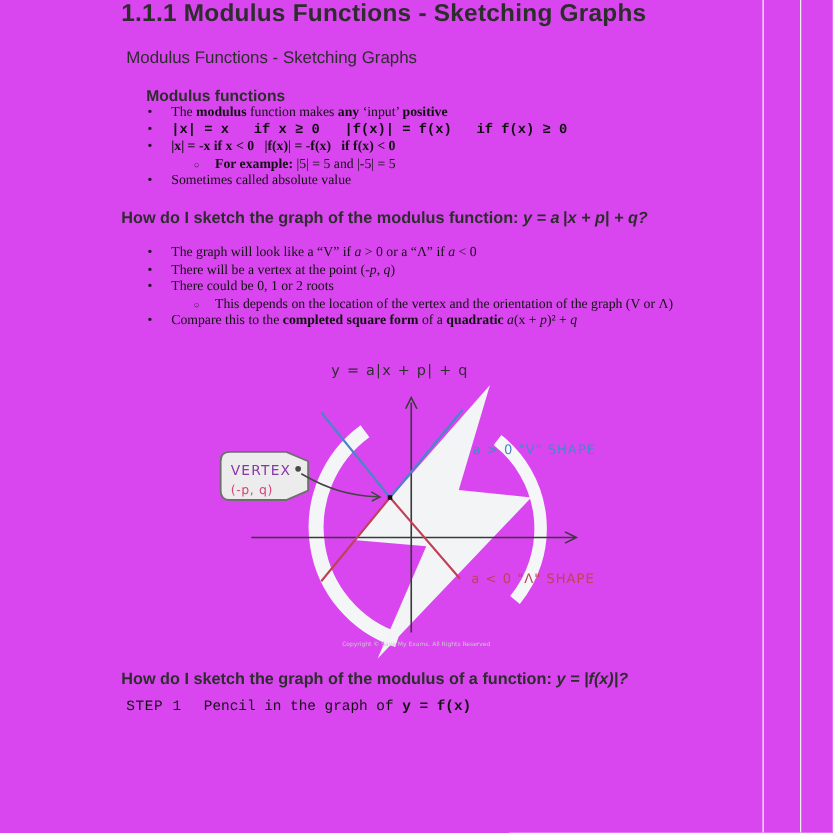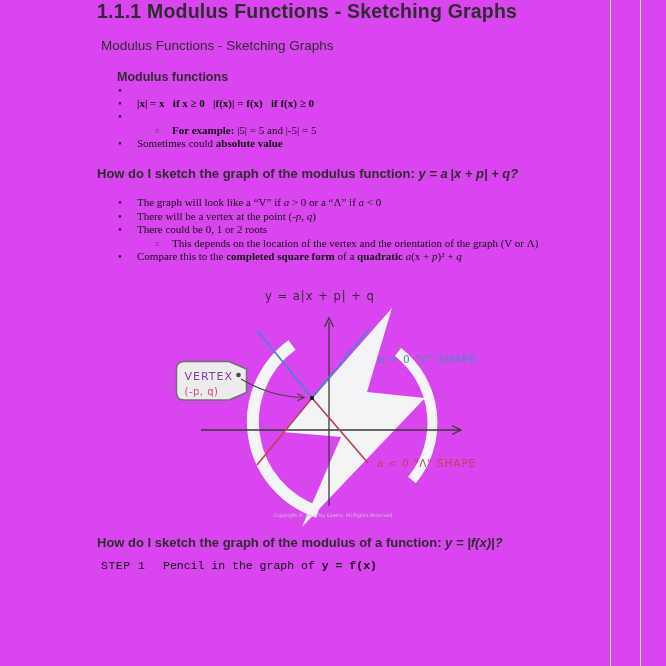--- a/index.html
+++ b/index.html
@@ -62,35 +62,37 @@
 
 <div class="page">
 
   <h1 class="page-title">1.1.1 Modulus Functions - Sketching Graphs</h1>
   <h2 class="page-subtitle">Modulus Functions - Sketching Graphs</h2>
   <h3 class="page-subheading">Modulus functions</h3>
 
   <div class="bullets" id="list1">
       <div class="b-line lvl1">
         <span class="marker">•</span>
+        <span class="b-text"><span>The </span><span style="font-weight: bold;">modulus</span><span> function makes </span><span style="font-weight: bold;">any</span><span> ‘input’ </span><span style="font-weight: bold;">positive</span></span>
       </div>
       <div class="b-line lvl1">
         <span class="marker">•</span>
-        <span class="b-text"><span style="font-weight: bold;">|x| = x   if x ≥ 0   |f(x)| = f(x)   if f(x) ≥ 0</span></span>
+        <span class="b-text"><span style="font-weight: bold; font-family: Liberation Mono, monospace;">|x| = x   if x ≥ 0   |f(x)| = f(x)   if f(x) ≥ 0</span></span>
       </div>
       <div class="b-line lvl1">
         <span class="marker">•</span>
+        <span class="b-text"><span style="font-weight: bold;">|x| = -x if x &lt; 0   |f(x)| = -f(x)   if f(x) &lt; 0</span></span>
       </div>
       <div class="b-line lvl2">
         <span class="marker">○</span>
         <span class="b-text"><span style="font-weight: bold;">For example:</span><span> |5| = 5 and |-5| = 5</span></span>
       </div>
       <div class="b-line lvl1">
         <span class="marker">•</span>
-        <span class="b-text"><span>Sometimes could </span><span style="font-weight: bold;">absolute value</span></span>
+        <span class="b-text"><span>Sometimes called </span><span style="font-weight: normal;">absolute value</span></span>
       </div>
     </div>
 
   <div class="heading" id="h-sketch"><span>How do I sketch the graph of the modulus function: </span><span class="math">y = a |x + p| + q?</span></div>
 
   <div class="bullets" id="list2">
       <div class="b-line lvl1">
         <span class="marker">•</span>
         <span class="b-text"><span>The graph will look like a “V” if </span><span style="font-style: italic;">a</span><span> &gt; 0 or a “Λ” if </span><span style="font-style: italic;">a</span><span> &lt; 0</span></span>
       </div>

